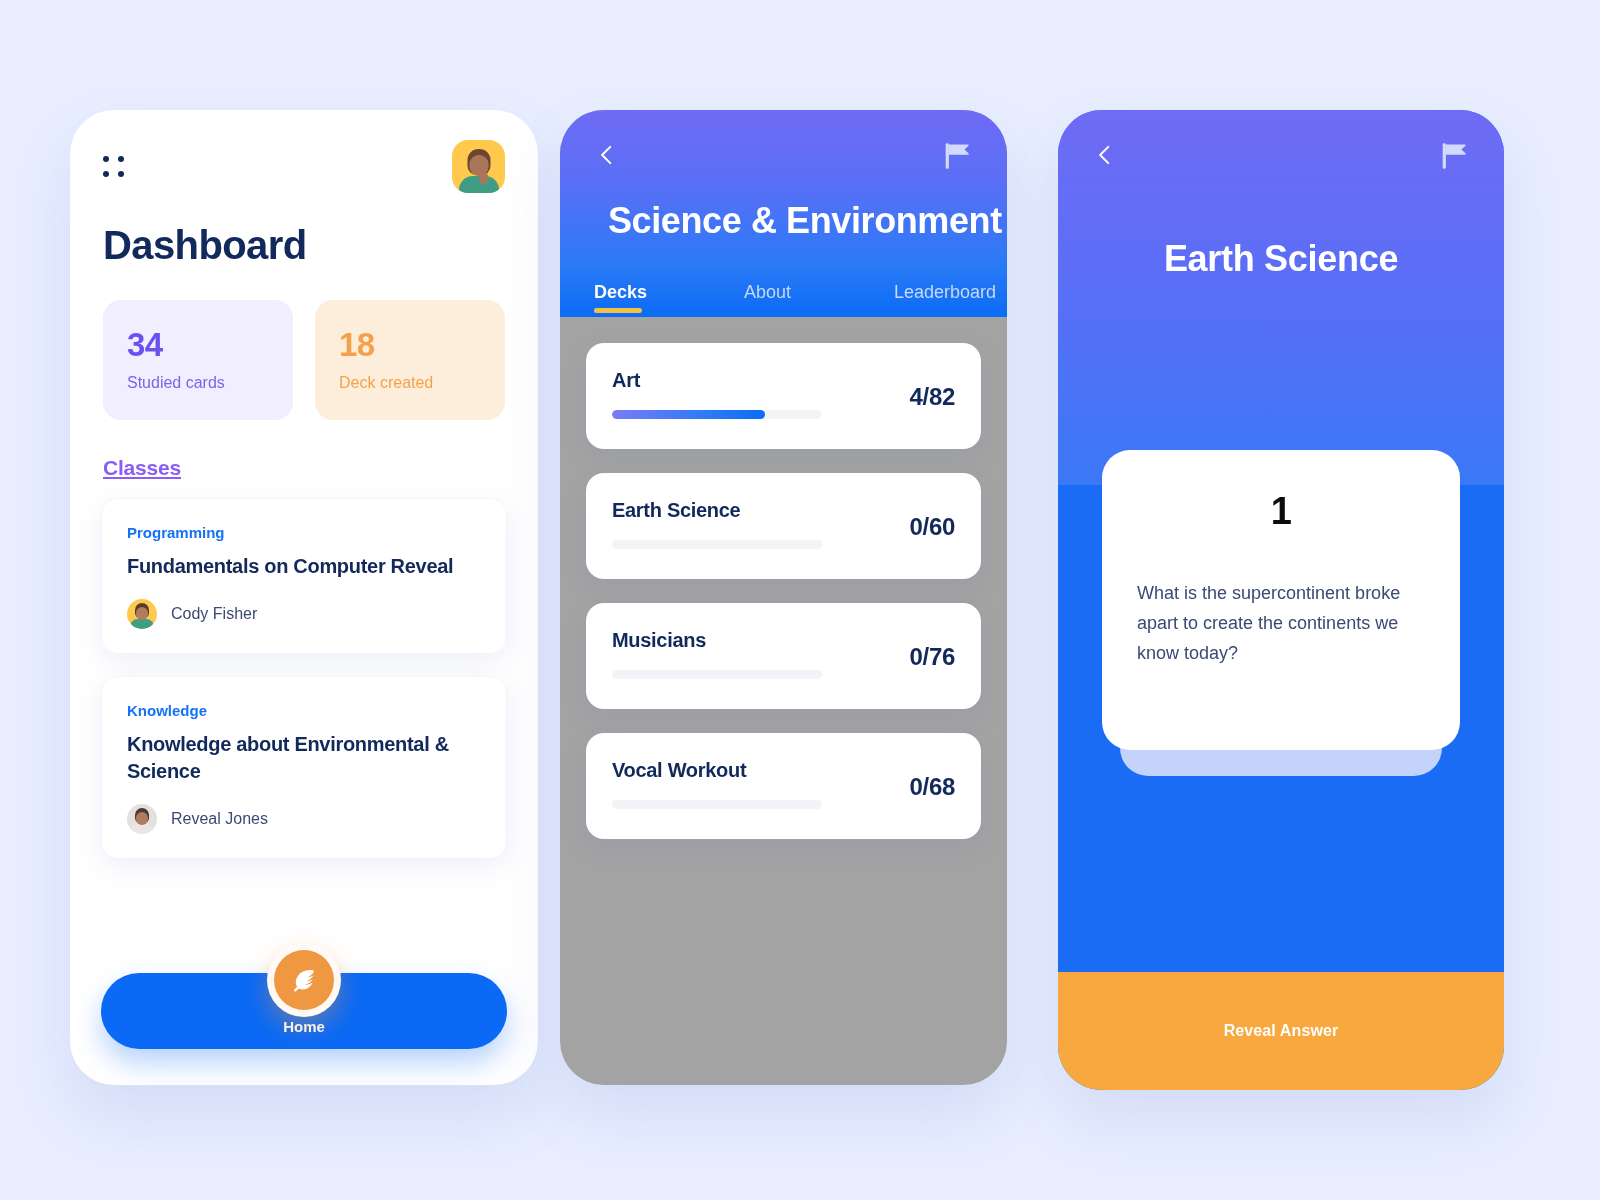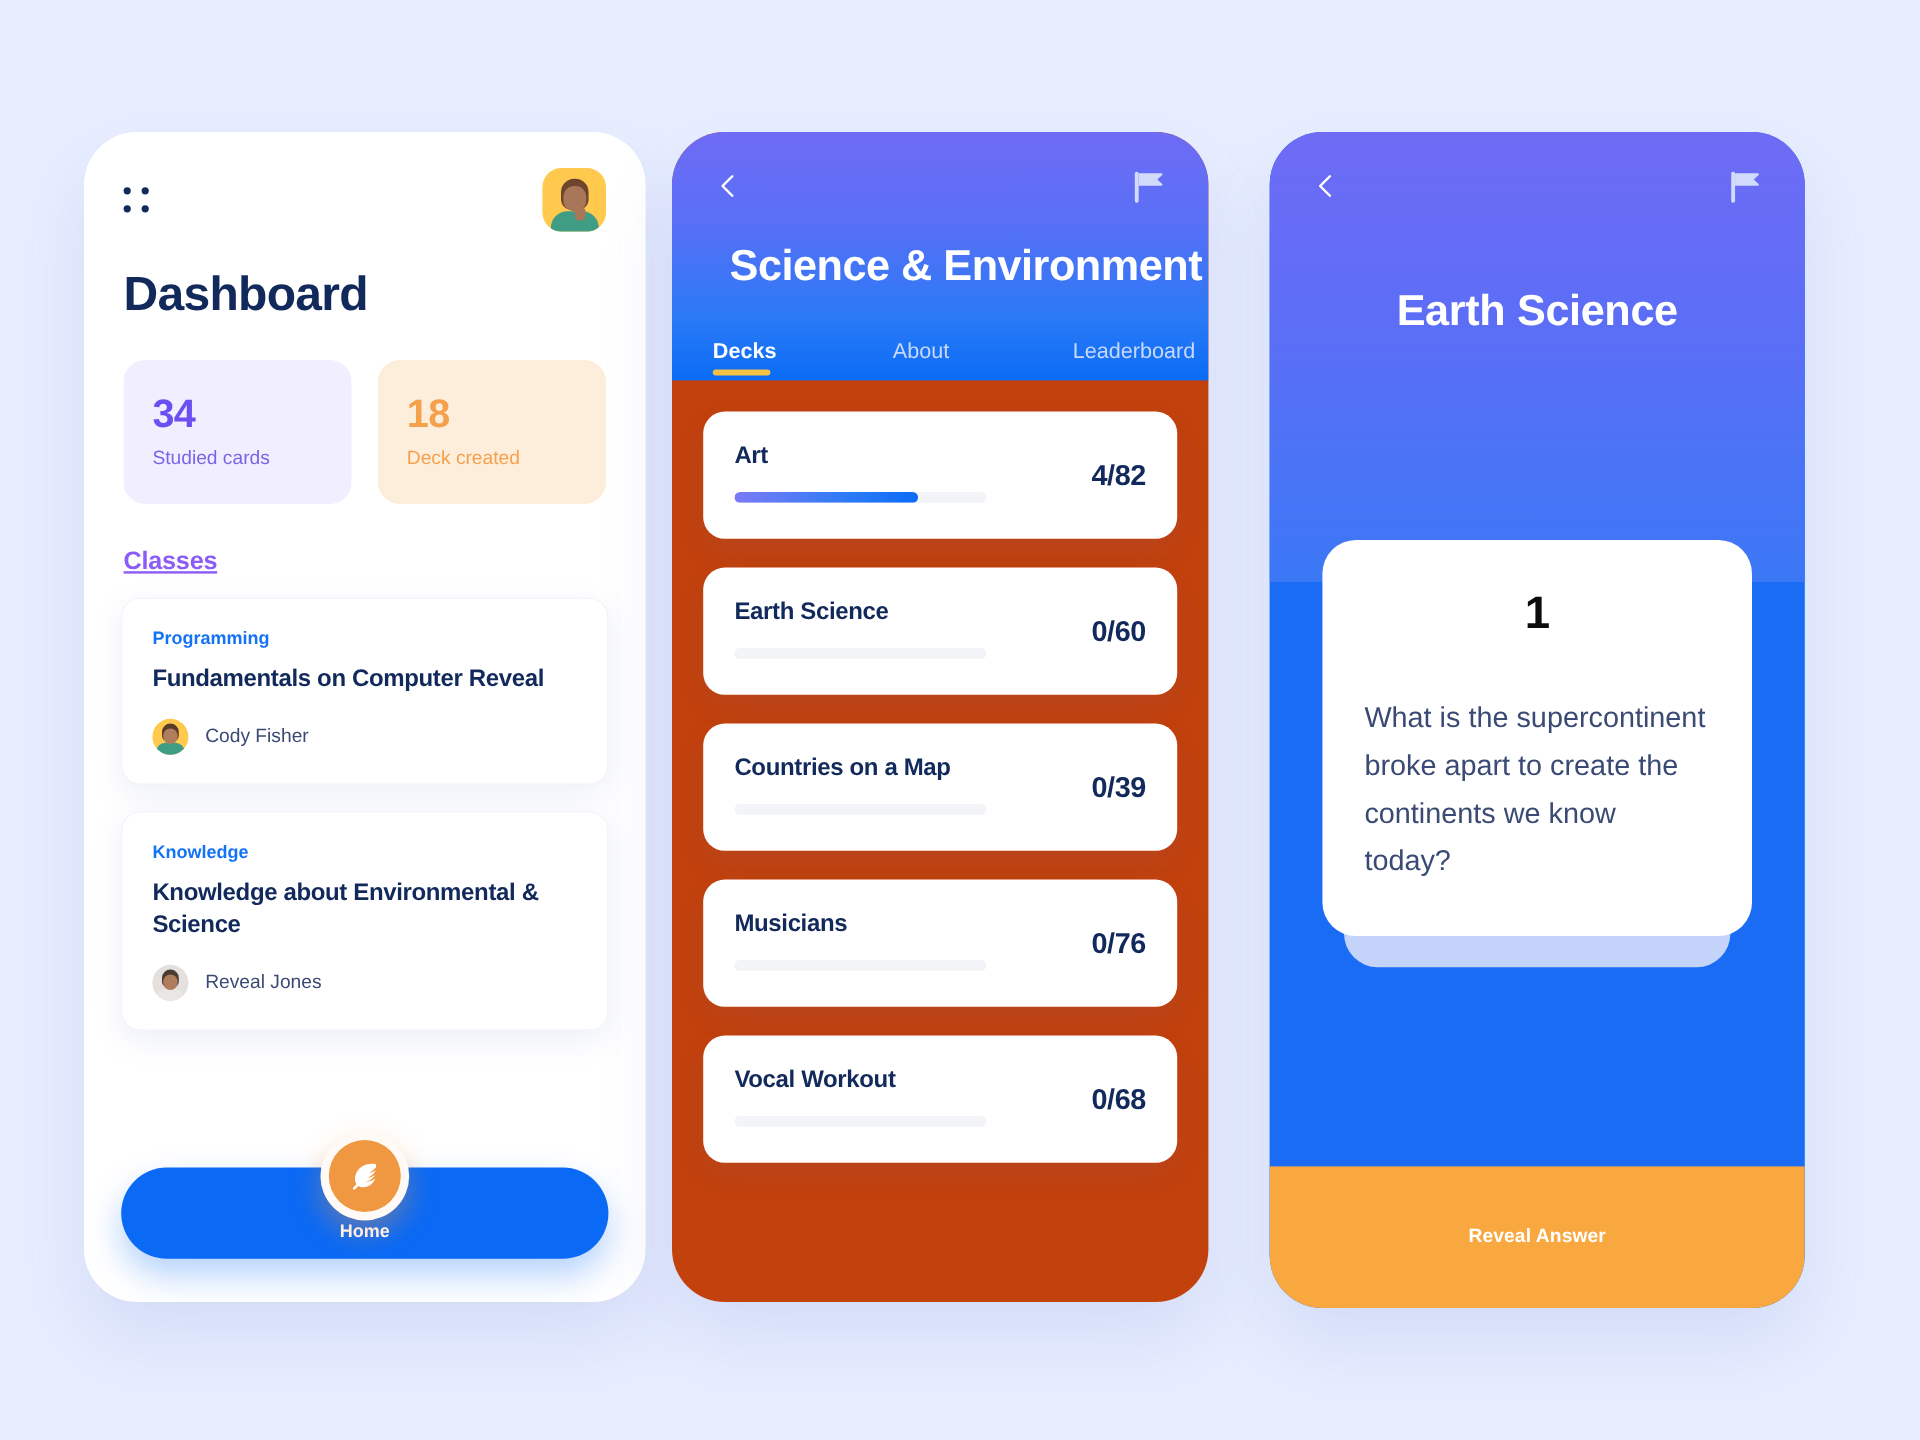--- a/index.html
+++ b/index.html
@@ -21,21 +21,21 @@
     border-radius: 44px;
     overflow: hidden;
   }
   #phone1 {
     left: 70px; top: 110px; width: 468px; height: 975px;
     background: #ffffff;
     box-shadow: 0 30px 60px rgba(80,100,190,.13);
   }
   #phone2 {
     left: 560px; top: 110px; width: 447px; height: 975px;
-    background: #c2410c;
+    background: #a3a3a3;
     box-shadow: 0 30px 60px rgba(80,100,190,.13);
   }
   #phone3 {
     left: 1058px; top: 110px; width: 446px; height: 980px;
     background: #1a6cf5;
     box-shadow: 0 30px 60px rgba(80,100,190,.13);
   }
 
   
   .p1-top {
@@ -215,21 +215,21 @@
   }
   .flashcard {
     position: relative; background: #fff; border-radius: 28px;
     padding: 40px 35px 42px 35px; min-height: 300px;
   }
   .card-num {
     text-align: center; font-size: 38px; font-weight: 700; color: #0c0c0c;
     letter-spacing: -.5px;
   }
   .card-q {
-    margin-top: 46px; font-size: 24px; line-height: 1.66;
+    margin-top: 46px; font-size: 18px; line-height: 1.66;
     color: #3b4a74; font-weight: 500;
   }
   .reveal-btn {
     position: absolute; left: 0; right: 0; bottom: 0; height: 118px;
     background: #f9a83f; display: flex; align-items: center; justify-content: center;
   }
   .reveal-lbl { font-size: 16px; font-weight: 700; color: #fff; letter-spacing: .1px; }
 </style>
 </head>
 <body>
@@ -354,29 +354,20 @@
       <div class="deck-card">
         <div class="deck-left">
           <div class="deck-name">Earth Science</div>
           <div class="deck-track">
             <div class="deck-fill" id="fill1" style="width: 0%;"></div>
           </div>
         </div>
         <div class="deck-count">0/60</div>
       </div>
 
-      <div class="deck-card">
-        <div class="deck-left">
-          <div class="deck-name">Countries on a Map</div>
-          <div class="deck-track">
-            <div class="deck-fill" id="fill2" style="width: 0%;"></div>
-          </div>
-        </div>
-        <div class="deck-count">0/39</div>
-      </div>
 
       <div class="deck-card">
         <div class="deck-left">
           <div class="deck-name">Musicians</div>
           <div class="deck-track">
             <div class="deck-fill" id="fill3" style="width: 0%;"></div>
           </div>
         </div>
         <div class="deck-count">0/76</div>
       </div>

